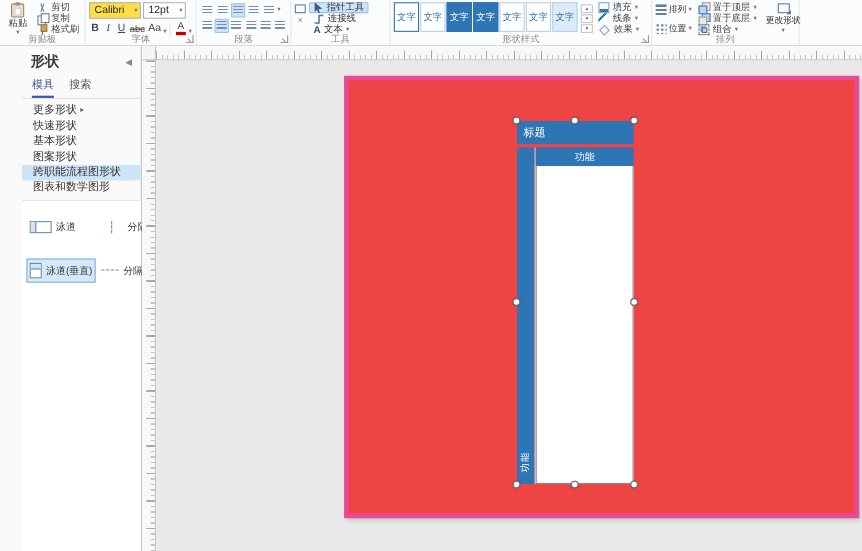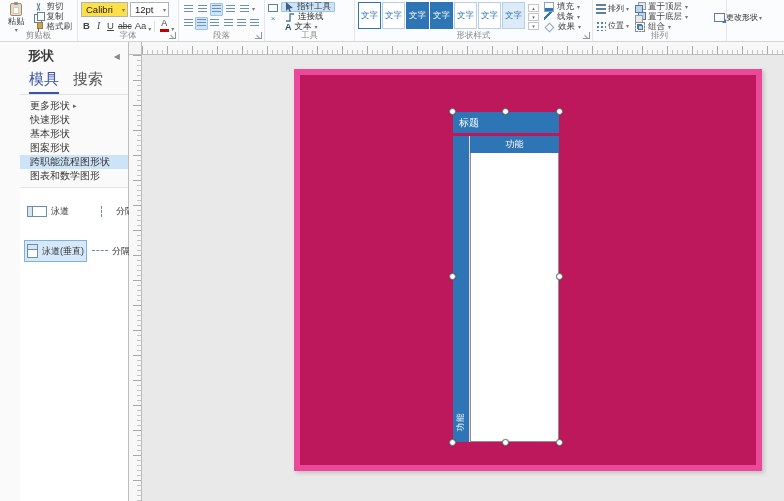--- a/index.html
+++ b/index.html
@@ -84,38 +84,38 @@
   .ic-align { width:10px; height:10px; background:repeating-linear-gradient(to bottom,#5f7f9f 0 2px,transparent 2px 4px); flex:none; }
   .ic-pos { width:10px; height:10px; background:radial-gradient(#5f7f9f 1px,transparent 1.2px); background-size:4px 4px; flex:none; }
   .ic-front,.ic-back { position:relative; width:10px; height:10px; flex:none; }
   .ic-front::before,.ic-back::before { content:""; position:absolute; left:3px; top:0; width:6px; height:6px; border:1px solid #9a9a9a; background:#e8e8e8; }
   .ic-front::after,.ic-back::after { content:""; position:absolute; left:0; top:3px; width:6px; height:6px; border:1px solid #4f77a3; background:#bcd6ec; }
   .ic-back::after { background:#e8e8e8; border-color:#9a9a9a; }
   .ic-back::before { background:#bcd6ec; border-color:#4f77a3; }
   .ic-group { width:10px; height:10px; border:1px dashed #8a8a8a; position:relative; flex:none; }
   .ic-group::before { content:""; position:absolute; left:1px; top:1px; width:3px; height:3px; background:#bcd6ec; border:1px solid #4f77a3; }
   .ic-group::after { content:""; position:absolute; right:1px; bottom:1px; width:3px; height:3px; background:#bcd6ec; border:1px solid #4f77a3; }
-  .chgbtn { display:flex; flex-direction:row; align-items:center; gap:1px; padding:1px 2px 0; font-size:8px; white-space:nowrap;margin-left:18px; }
+  .chgbtn { display:flex; flex-direction:column; align-items:center; gap:1px; padding:1px 2px 0; font-size:8px; white-space:nowrap; }
   .ic-chg { width:11px; height:9px; border:1px solid #5f7f9f; position:relative; }
   .ic-chg::after { content:""; position:absolute; right:-2px; bottom:-2px; width:0; height:0; border-left:4px solid transparent; border-bottom:4px solid #4f77a3; }
   .ic-find { position:relative; width:10px; height:10px; flex:none; }
   .ic-find::before { content:""; position:absolute; left:0; top:0; width:6px; height:6px; border:1px solid #5f7f9f; border-radius:50%; }
   .ic-find::after { content:""; position:absolute; left:6px; top:6px; width:4px; height:1.5px; background:#5f7f9f; transform:rotate(45deg); }
   .ic-layers { position:relative; width:10px; height:10px; flex:none; }
   .ic-layers::before,.ic-layers::after { content:""; position:absolute; left:2px; width:6px; height:6px; border:1px solid #5f7f9f; transform:rotate(45deg); }
   .ic-layers::before{top:0} .ic-layers::after{top:3px;background:#bcd6ec}
   .ic-select { width:9px; height:9px; border:1px dashed #5f7f9f; flex:none; }
 
   
   .workspace { flex:1; display:flex; min-height:0; }
   .panel { width:129px; flex:none; background:#fafafa; border-right:1px solid #bdbdbd; display:flex; flex-direction:column;padding-left:20px; }
   .panel-head { padding:5px 8px 3px; display:flex; justify-content:space-between; align-items:center; }
   .panel-title { font-size:13px; font-weight:bold; color:#3c3c3c; }
   .collapse { font-size:8px; color:#8a8a8a; }
-  .panel-tabs { display:flex; gap:14px; padding:0 9px; border-bottom:1px solid #e0e0e0; font-size:15px; }
+  .panel-tabs { display:flex; gap:14px; padding:0 9px; border-bottom:1px solid #e0e0e0; font-size:10px; }
   .ptab { padding:2px 0 3px; color:#555; }
   .ptab.sel { color:var(--accent); border-bottom:2px solid var(--accent); }
   .stencil-list { padding:4px 0 2px; }
   .sitem { height:14px; line-height:14px; padding:0 10px; font-size:10px; color:#333; display:flex; align-items:flex-end; gap:3px; white-space:nowrap; }
   .sitem.sel { background:#cde3f7; }
   .flyout { font-size:7px; color:#666; }
   .gdivider { height:1px; background:#e3e3e3; margin:2px 0 0; }
   .gallery { padding:12px 4px; display:grid; grid-template-columns:1fr 1fr; row-gap:18px; column-gap:2px; background:#fff; flex:1; }
   .gallery { align-content:start; }
   .gcell { display:flex; align-items:center; gap:4px; padding:3px 2px; border:1px solid transparent; font-size:9px; color:#333; white-space:nowrap; height:22px; }
@@ -133,21 +133,21 @@
   
   .canvas-wrap { flex:1; display:grid; grid-template-columns:13px 1fr; grid-template-rows:13px 1fr; min-width:0; }
   .corner { background:#f5f5f5; border-right:1px solid #bdbdbd; border-bottom:1px solid #bdbdbd; }
   .hruler { background:#f8f8f8; border-bottom:1px solid #bdbdbd;
     background-image:repeating-linear-gradient(to right,#a8a8a8 0 1px,transparent 1px 25px),repeating-linear-gradient(to right,#c5c5c5 0 1px,transparent 1px 5px);
     background-size:100% 8px,100% 4px; background-position:left bottom,left bottom; background-repeat:no-repeat; }
   .vruler { background:#f8f8f8; border-right:1px solid #bdbdbd;
     background-image:repeating-linear-gradient(to bottom,#a8a8a8 0 1px,transparent 1px 25px),repeating-linear-gradient(to bottom,#c5c5c5 0 1px,transparent 1px 5px);
     background-size:8px 100%,4px 100%; background-position:right top,right top; background-repeat:no-repeat; }
   .canvas { position:relative; background:#e9e9e9; overflow:hidden; }
-  .page { position:absolute; left:152px; top:14px; width:468px; height:402px; background:#be185d; border:6px solid #ec4899; box-shadow:2px 2px 4px rgba(0,0,0,.18); }
+  .page { position:absolute; left:171px; top:14px; width:468px; height:402px; background:#ef4444; border:4px solid #ec4899; box-shadow:2px 2px 4px rgba(0,0,0,.18); }
 
   .cff { position:absolute; left:153px; top:37px; width:106px; height:330px; }
   .cff-title { position:absolute; left:0; top:0; right:0; height:21px; background:var(--shape-blue); color:#fff; font-size:10px; display:flex; align-items:center; padding-left:6px; }
   .cff-strip { position:absolute; left:0; top:24px; bottom:0; width:16px; background:var(--shape-blue); }
   .vlabel { position:absolute; bottom:14px; left:50%; transform:translateX(-50%) rotate(-90deg); color:#fff; font-size:8.5px; white-space:nowrap; letter-spacing:1px; }
   .lane { position:absolute; left:16px; top:24px; right:0; bottom:0; display:flex; flex-direction:column; border-left:1px solid rgba(255,255,255,.8); }
   .lane-head { height:17px; background:var(--shape-blue); color:#fff; font-size:9px; display:flex; align-items:center; justify-content:center; flex:none; }
   .lane-body { flex:1; background:#fff; border:1px solid #8f8f8f; border-top:none; }
   .hdl { position:absolute; width:7px; height:7px; background:#fff; border:1px solid #707070; border-radius:50%; box-shadow:0 0 1px rgba(0,0,0,.4); z-index:5; }
   .h-tl{left:-4px;top:-4px} .h-tm{left:calc(50% - 4px);top:-4px} .h-tr{right:-4px;top:-4px}

